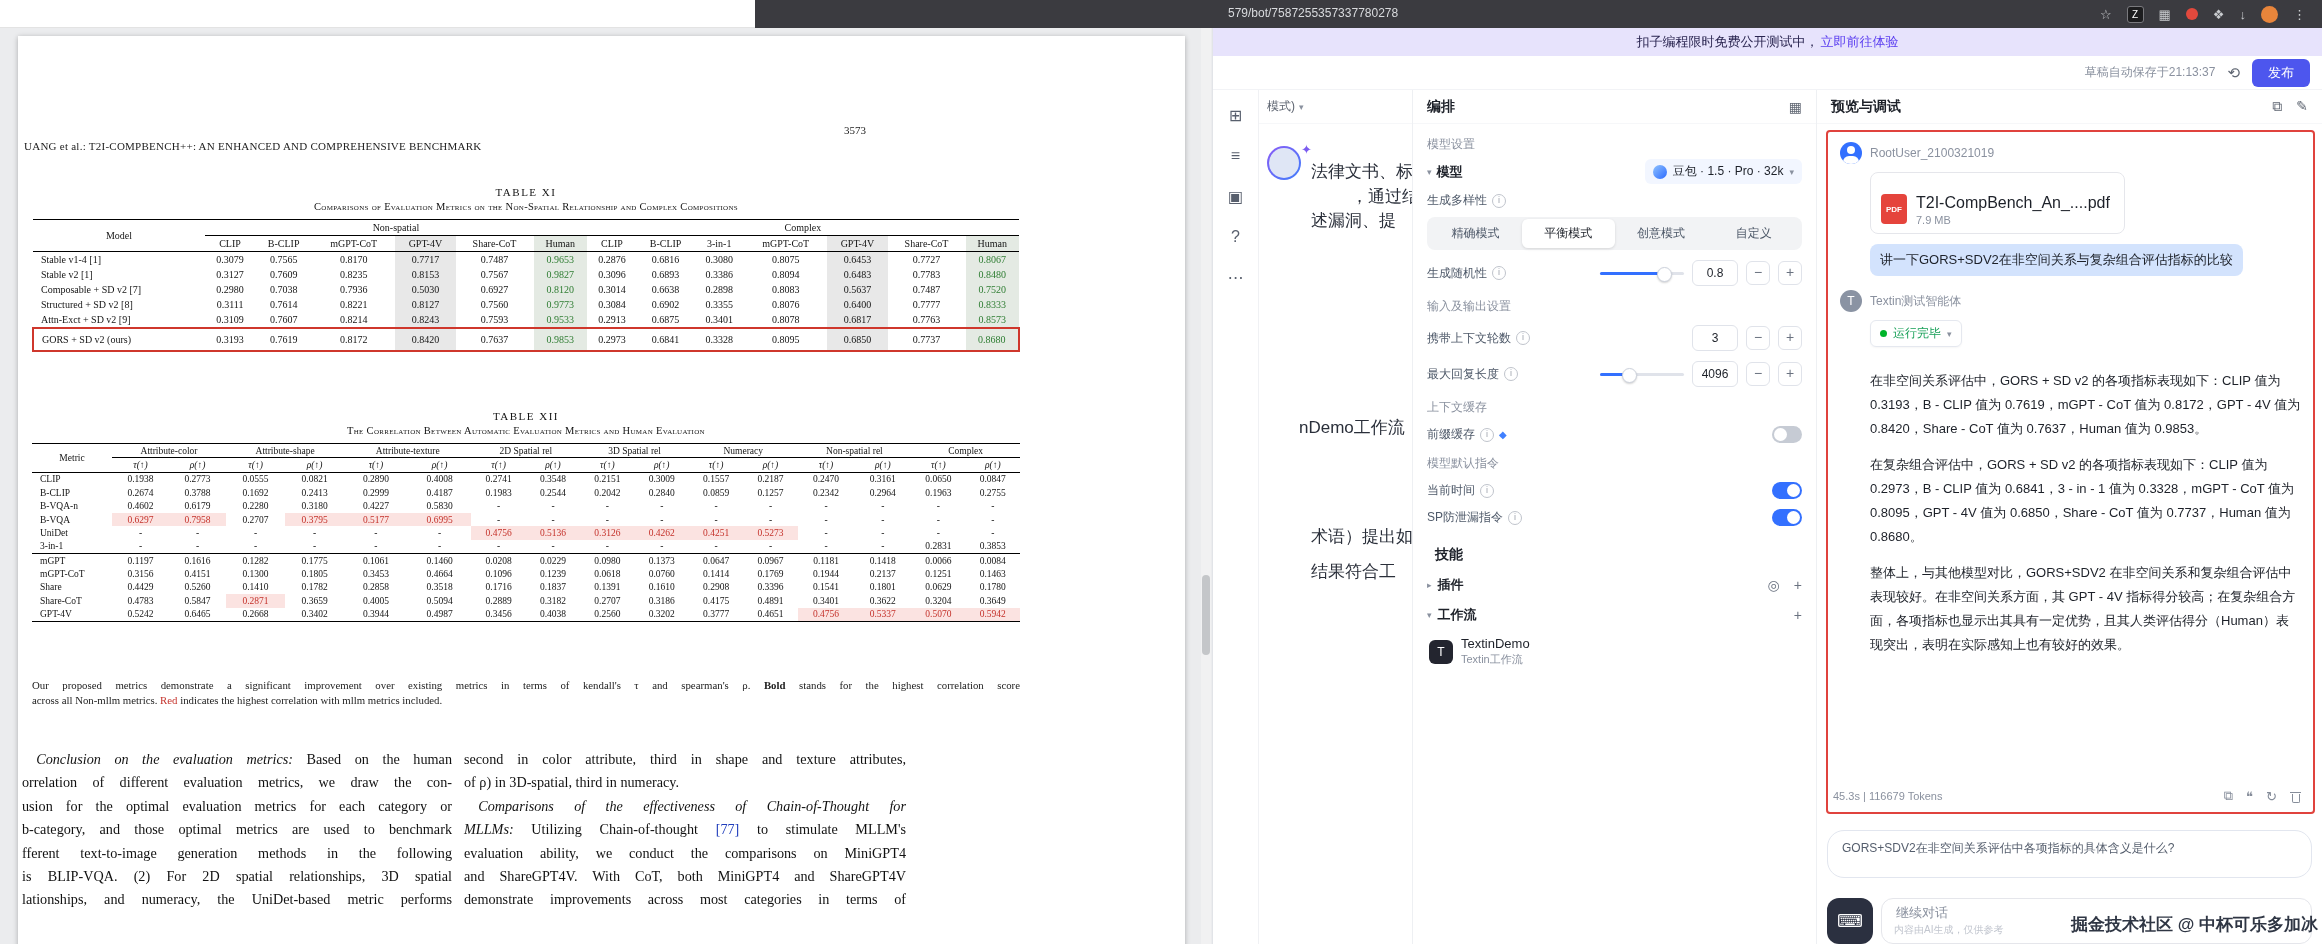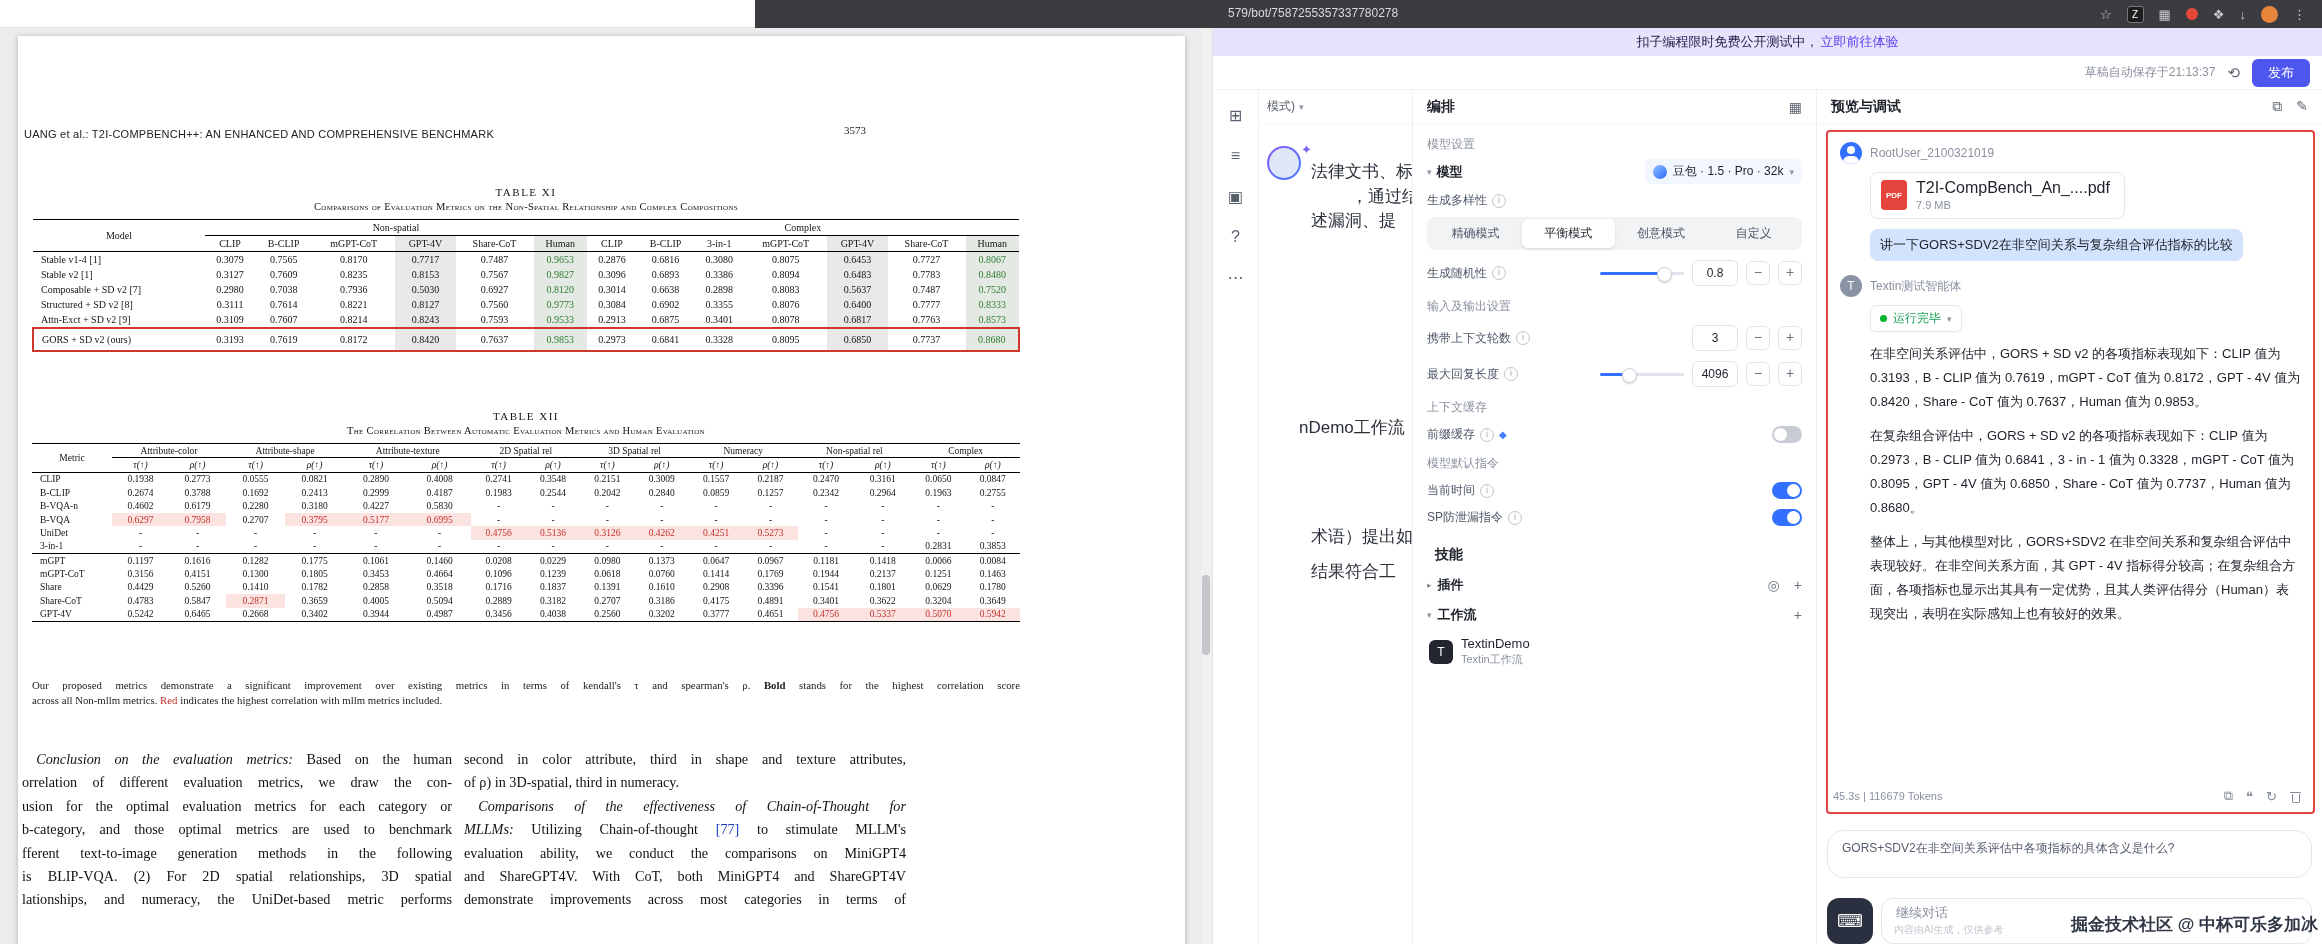--- a/index.html
+++ b/index.html
@@ -15,21 +15,21 @@
   .zbadge{width:15px;height:15px;background:#1d1d1f;border:1px solid #7a7a7e;border-radius:3px;
           color:#fff;font-size:10px;line-height:15px;text-align:center}
   .reddot{width:12px;height:12px;border-radius:50%;background:#e2493d}
   .chrome-avatar{width:17px;height:17px;border-radius:50%;background:#e8853b}
   
   .pdf-viewer{position:absolute;left:0;top:28px;width:1212px;height:916px;background:#ebecee;overflow:hidden}
   .pdf-page{position:absolute;left:18px;top:8px;width:1167px;height:940px;background:#fff;
             box-shadow:0 1px 5px rgba(0,0,0,.28)}
   .pdf-scroll{position:absolute;right:1px;top:0;width:10px;height:916px;background:#f1f1f2}
   .pdf-thumb{position:absolute;left:1px;width:8px;top:547px;height:80px;background:#c4c6c9;border-radius:4px}
-  .running-head{position:absolute;top:92px;left:6px;font-family:Liberation Sans, sans-serif;font-size:11px;
+  .running-head{position:absolute;top:104px;left:6px;font-family:Liberation Serif, serif;font-size:11px;
                 color:#222;letter-spacing:.25px}
   .page-num{position:absolute;top:88px;left:826px;font-family:"Liberation Serif",serif;font-size:11px;color:#222}
   .tblwrap{position:absolute;left:14px;width:988px;color:#141414}
   #t11wrap{top:150px} #t12wrap{top:374px}
   .tbl-label{text-align:center;font-family:"Liberation Serif",serif;font-size:11px;letter-spacing:1.5px}
   .tbl-title{text-align:center;font-family:"Liberation Serif",serif;font-size:10.5px;margin-top:3px;
              font-variant:small-caps;letter-spacing:.3px}
   .t11,.t12{font-family:"Liberation Serif",serif;border-collapse:collapse;width:100%;color:#141414;
             border-top:1.5px solid #000;border-bottom:1.5px solid #000;margin-top:7px}
   .t11{font-size:10px}.t12{font-size:9.5px}
@@ -121,34 +121,34 @@
   .preview{flex:1;position:relative;overflow:hidden}
   .redbox{position:absolute;left:9px;right:7px;top:40px;bottom:130px;border:2px solid #e0433d;
           border-radius:4px;padding:10px 12px;box-sizing:border-box;overflow:hidden}
   .chat-namerow{display:flex;align-items:center;gap:8px;margin-bottom:6px}
   .chat-name{font-size:12px;color:#8a919f}
   .uavatar{width:22px;height:22px;border-radius:50%;background:#3370ff;position:relative;overflow:hidden;flex:none}
   .uavatar::before{content:"";position:absolute;left:7px;top:4px;width:8px;height:8px;border-radius:50%;background:#fff}
   .uavatar::after{content:"";position:absolute;left:3px;top:14px;width:16px;height:12px;border-radius:8px;background:#fff}
   .bavatar{width:22px;height:22px;border-radius:50%;background:#8a93a3;color:#fff;font-size:12px;
            line-height:22px;text-align:center;flex:none}
-  .filecard{display:inline-flex;align-items:center;gap:9px;border:1px solid #e5e6eb;border-radius:8px;
-            padding:6px 14px 7px 10px;margin:2px 0 10px 30px;background:#fff}
+  .filecard{display:inline-flex;gap:9px;border:1px solid #e5e6eb;border-radius:8px;
+            padding:21px 14px 7px 10px;margin:2px 0 10px 30px;background:#fff}
   .pdficon{width:26px;height:30px;background:#e5443c;border-radius:4px;color:#fff;font-size:8px;font-weight:bold;
            display:flex;align-items:center;justify-content:center}
   .filename{font-size:16px;color:#1d2129}
   .filesize{font-size:11px;color:#8a919f;margin-top:2px}
   .ububble{background:#d3e3fd;border-radius:8px;padding:7px 10px;font-size:13px;color:#1d2129;
            width:fit-content;max-width:448px;margin:0 0 14px 30px}
   .statuschip{display:inline-flex;align-items:center;gap:6px;border:1px solid #e5e8ef;border-radius:6px;
               padding:4px 9px;margin:2px 0 10px 30px;box-shadow:0 1px 2px rgba(0,0,0,.04)}
   .gdot{width:7px;height:7px;border-radius:50%;background:#00b42a}
   .statuschip .stxt{font-size:12px;color:#18a058}
   .bottext{margin-left:30px;font-size:13px;line-height:1.85;color:#1d2129;max-width:452px}
-  .bottext p{margin:0 0 10px}
+  .bottext p{margin:12px 0 10px}
   .statsrow{position:absolute;left:5px;right:12px;bottom:8px;display:flex;align-items:center}
   .stats{font-size:11px;color:#8a919f}
   .msgicons{margin-left:auto;display:flex;gap:13px;color:#868d9a;font-size:13px;align-items:center}
   .trash{position:relative;width:11px;height:13px;display:inline-block}
   .trash::before{content:"";position:absolute;left:0;right:0;top:2px;height:1.5px;background:#868d9a}
   .trash::after{content:"";position:absolute;left:1.5px;right:1.5px;top:4px;bottom:0;
                 border:1.5px solid #868d9a;border-top:none;border-radius:0 0 2px 2px}
   .suggestion{position:absolute;left:10px;right:10px;bottom:66px;height:48px;border:1px solid #e2e6ef;
               border-radius:17px;font-size:12px;color:#555e6d;line-height:34px;padding:0 14px;
               box-sizing:border-box;background:#fff;white-space:nowrap;overflow:hidden}

